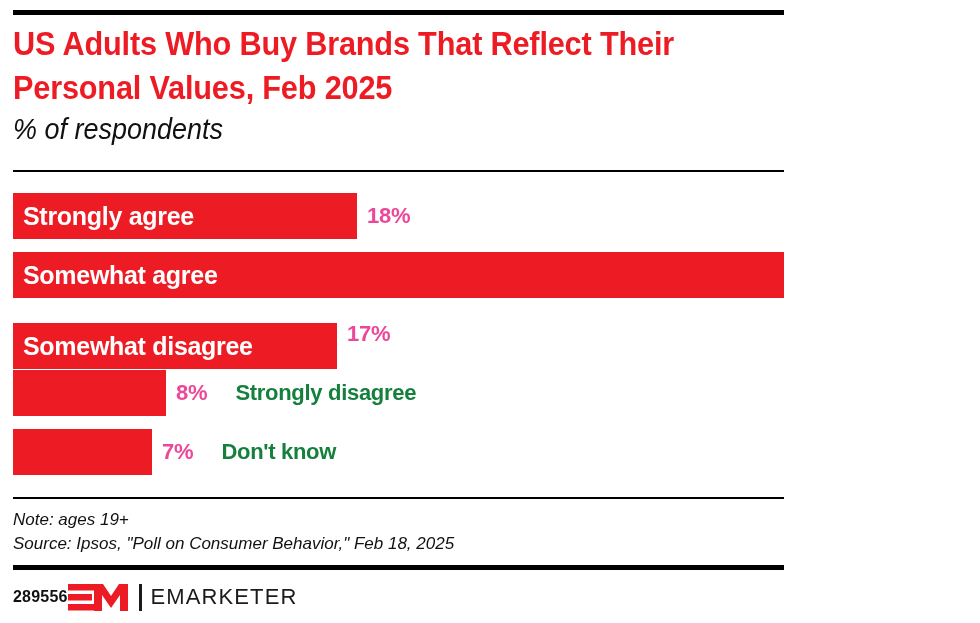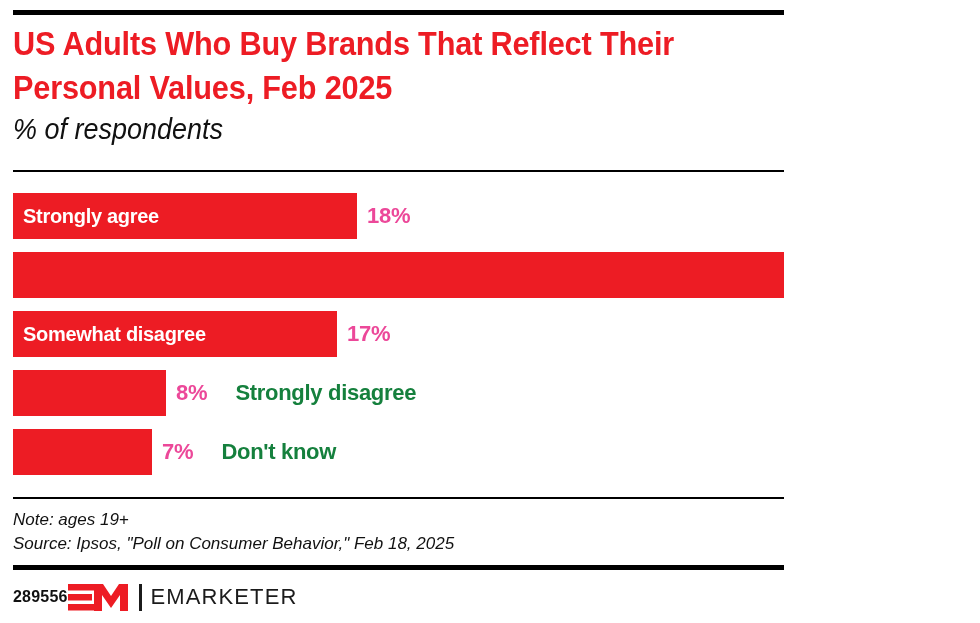--- a/index.html
+++ b/index.html
@@ -86,21 +86,21 @@
   .bar {
     background: #ED1C24;
     height: 46px;
     display: flex;
     align-items: center;
     box-sizing: border-box;
     flex: 0 0 auto;
   }
   .bar-label-inside {
     color: #ffffff;
-    font-size: 20px;
+    font-size: 25px;
     font-weight: bold;
     letter-spacing: -0.3px;
     padding-left: 10px;
     white-space: nowrap;
   }
   .bar-value-inside {
     color: #ffffff;
     font-size: 22px;
     font-weight: bold;
     letter-spacing: -0.2px;
@@ -198,26 +198,27 @@
 
     <div class="bar-row">
       <div class="bar" style="width:344px;">
         <span class="bar-label-inside">Strongly agree</span>
       </div>
       <div class="bar-value-outside">18%</div>
     </div>
 
     <div class="bar-row">
       <div class="bar" style="width:954px;">
+        <span class="bar-label-inside">Somewhat agree</span>
         <span class="bar-value-inside">50%</span>
       </div>
     </div>
 
     <div class="bar-row">
-      <div class="bar" style="width:324px;">
+      <div class="bar" style="width:324px;margin-top:12px;">
         <span class="bar-label-inside">Somewhat disagree</span>
       </div>
       <div class="bar-value-outside">17%</div>
     </div>
 
     <div class="bar-row">
       <div class="bar" style="width:153px;"></div>
       <div class="bar-value-outside">8%</div>
       <div class="bar-label-outside">Strongly disagree</div>
     </div>

